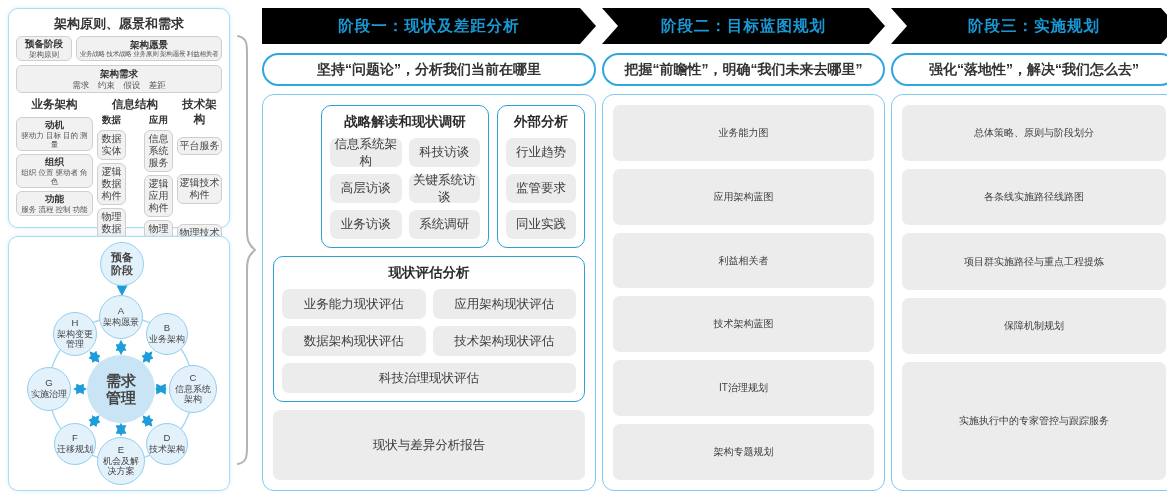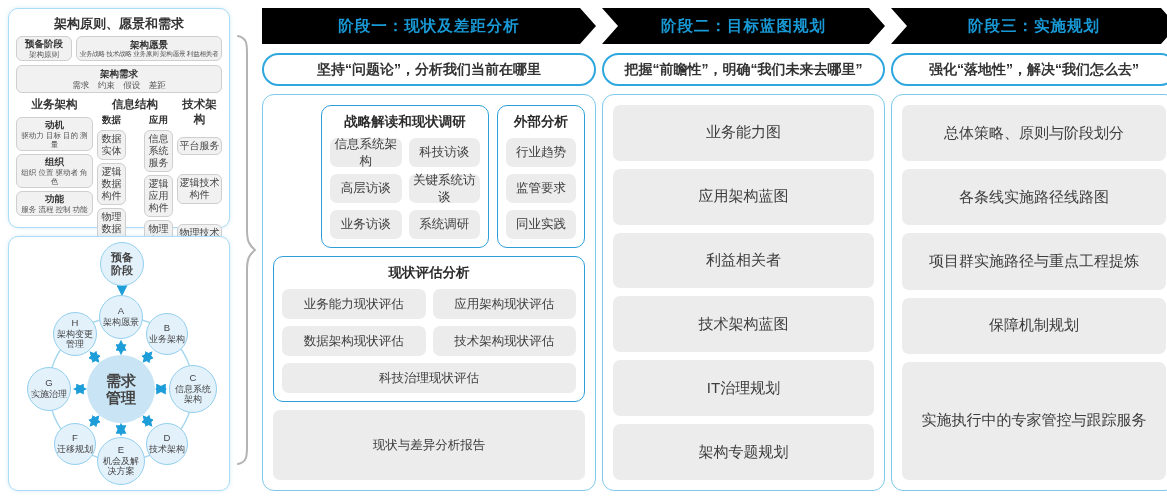--- a/index.html
+++ b/index.html
@@ -75,21 +75,21 @@
   .bb-title { text-align:center; font-weight:bold; font-size:13.5px; color:#2b2b2b; margin-bottom:7px; }
   .p1-toprow { display:flex; gap:8px;margin-left:48px; }
   .strategy { flex:2.15; }
   .external { flex:1; }
   .grid2 { display:grid; grid-template-columns:1fr 1fr; gap:7px; }
   .stack { display:flex; flex-direction:column; gap:7px; }
   .p1 .item { height:29px; font-size:12.5px; }
   .assessment .item { height:30px; }
   .assessment .full { margin-top:7px; }
   .report { flex:1; font-size:14px; }
-  .p2 .item, .p3 .item { flex:1; font-size:15px; }
+  .p2 .item, .p3 .item { flex:1; font-size:10px; }
   .p3 .item-tall { flex:2.1; }
 </style>
 </head>
 <body>
 
 <div class="app">
 
   <div class="left-col">
 
     <div class="panel top-panel">

